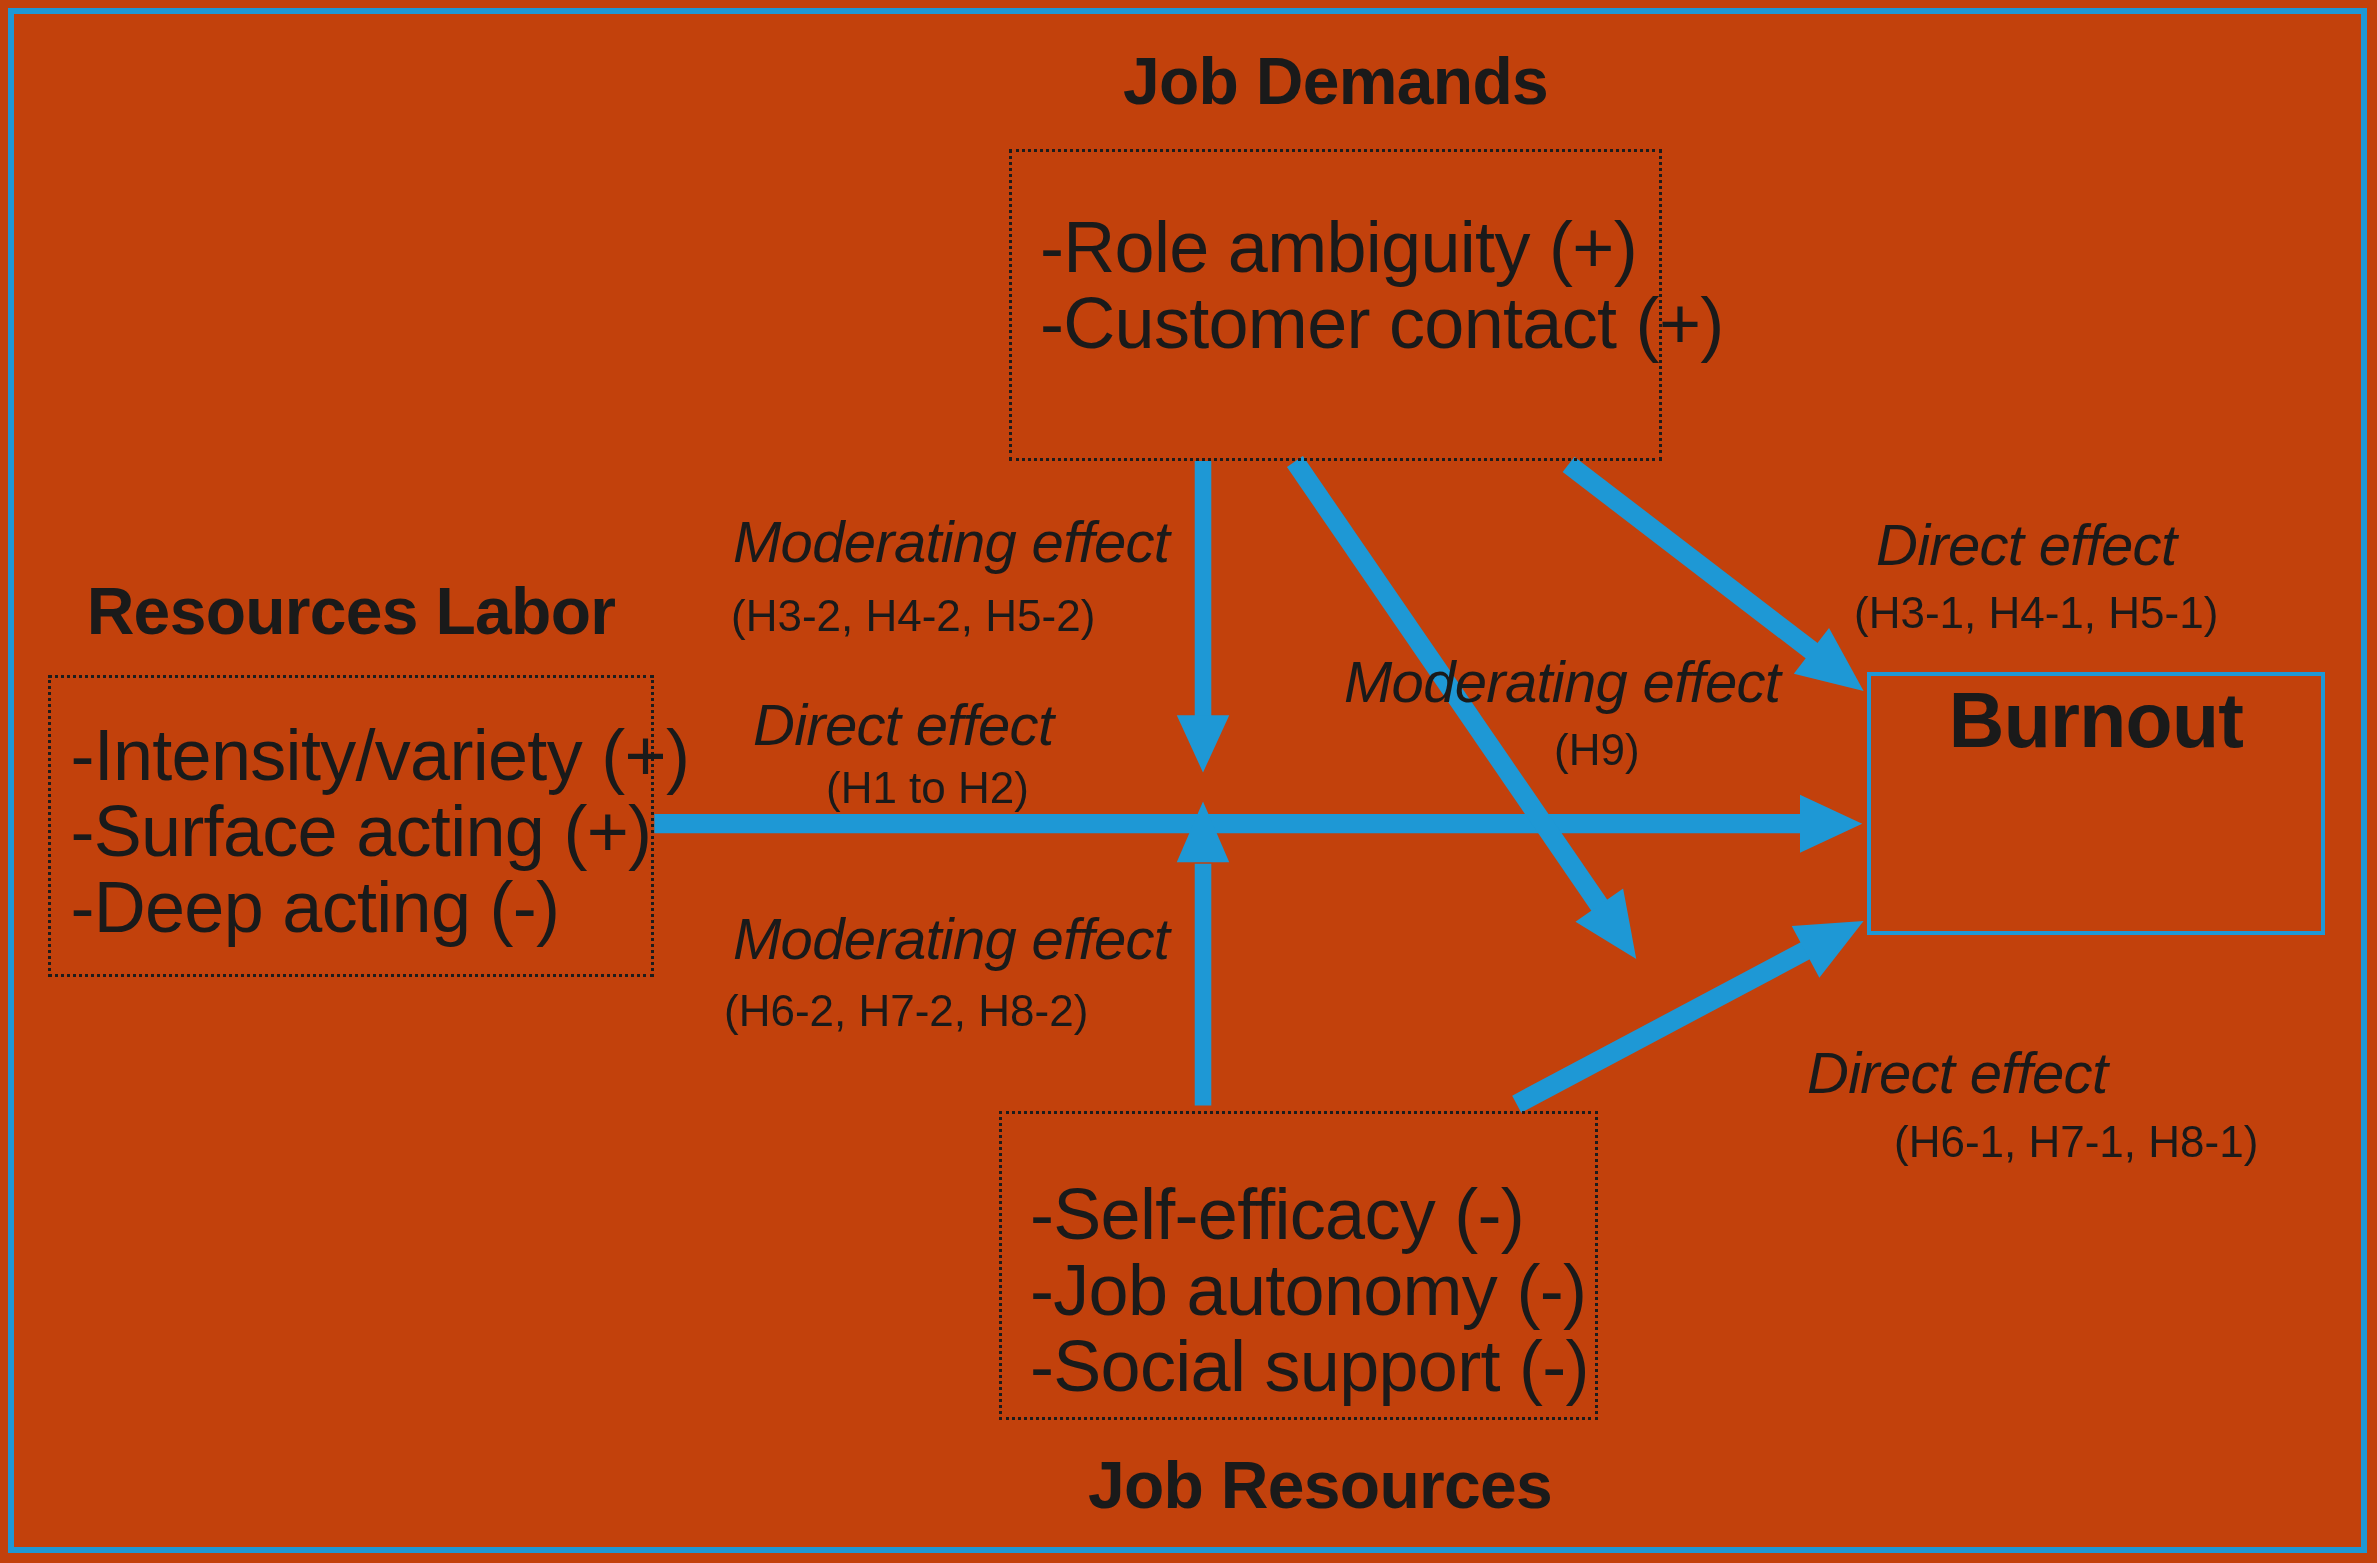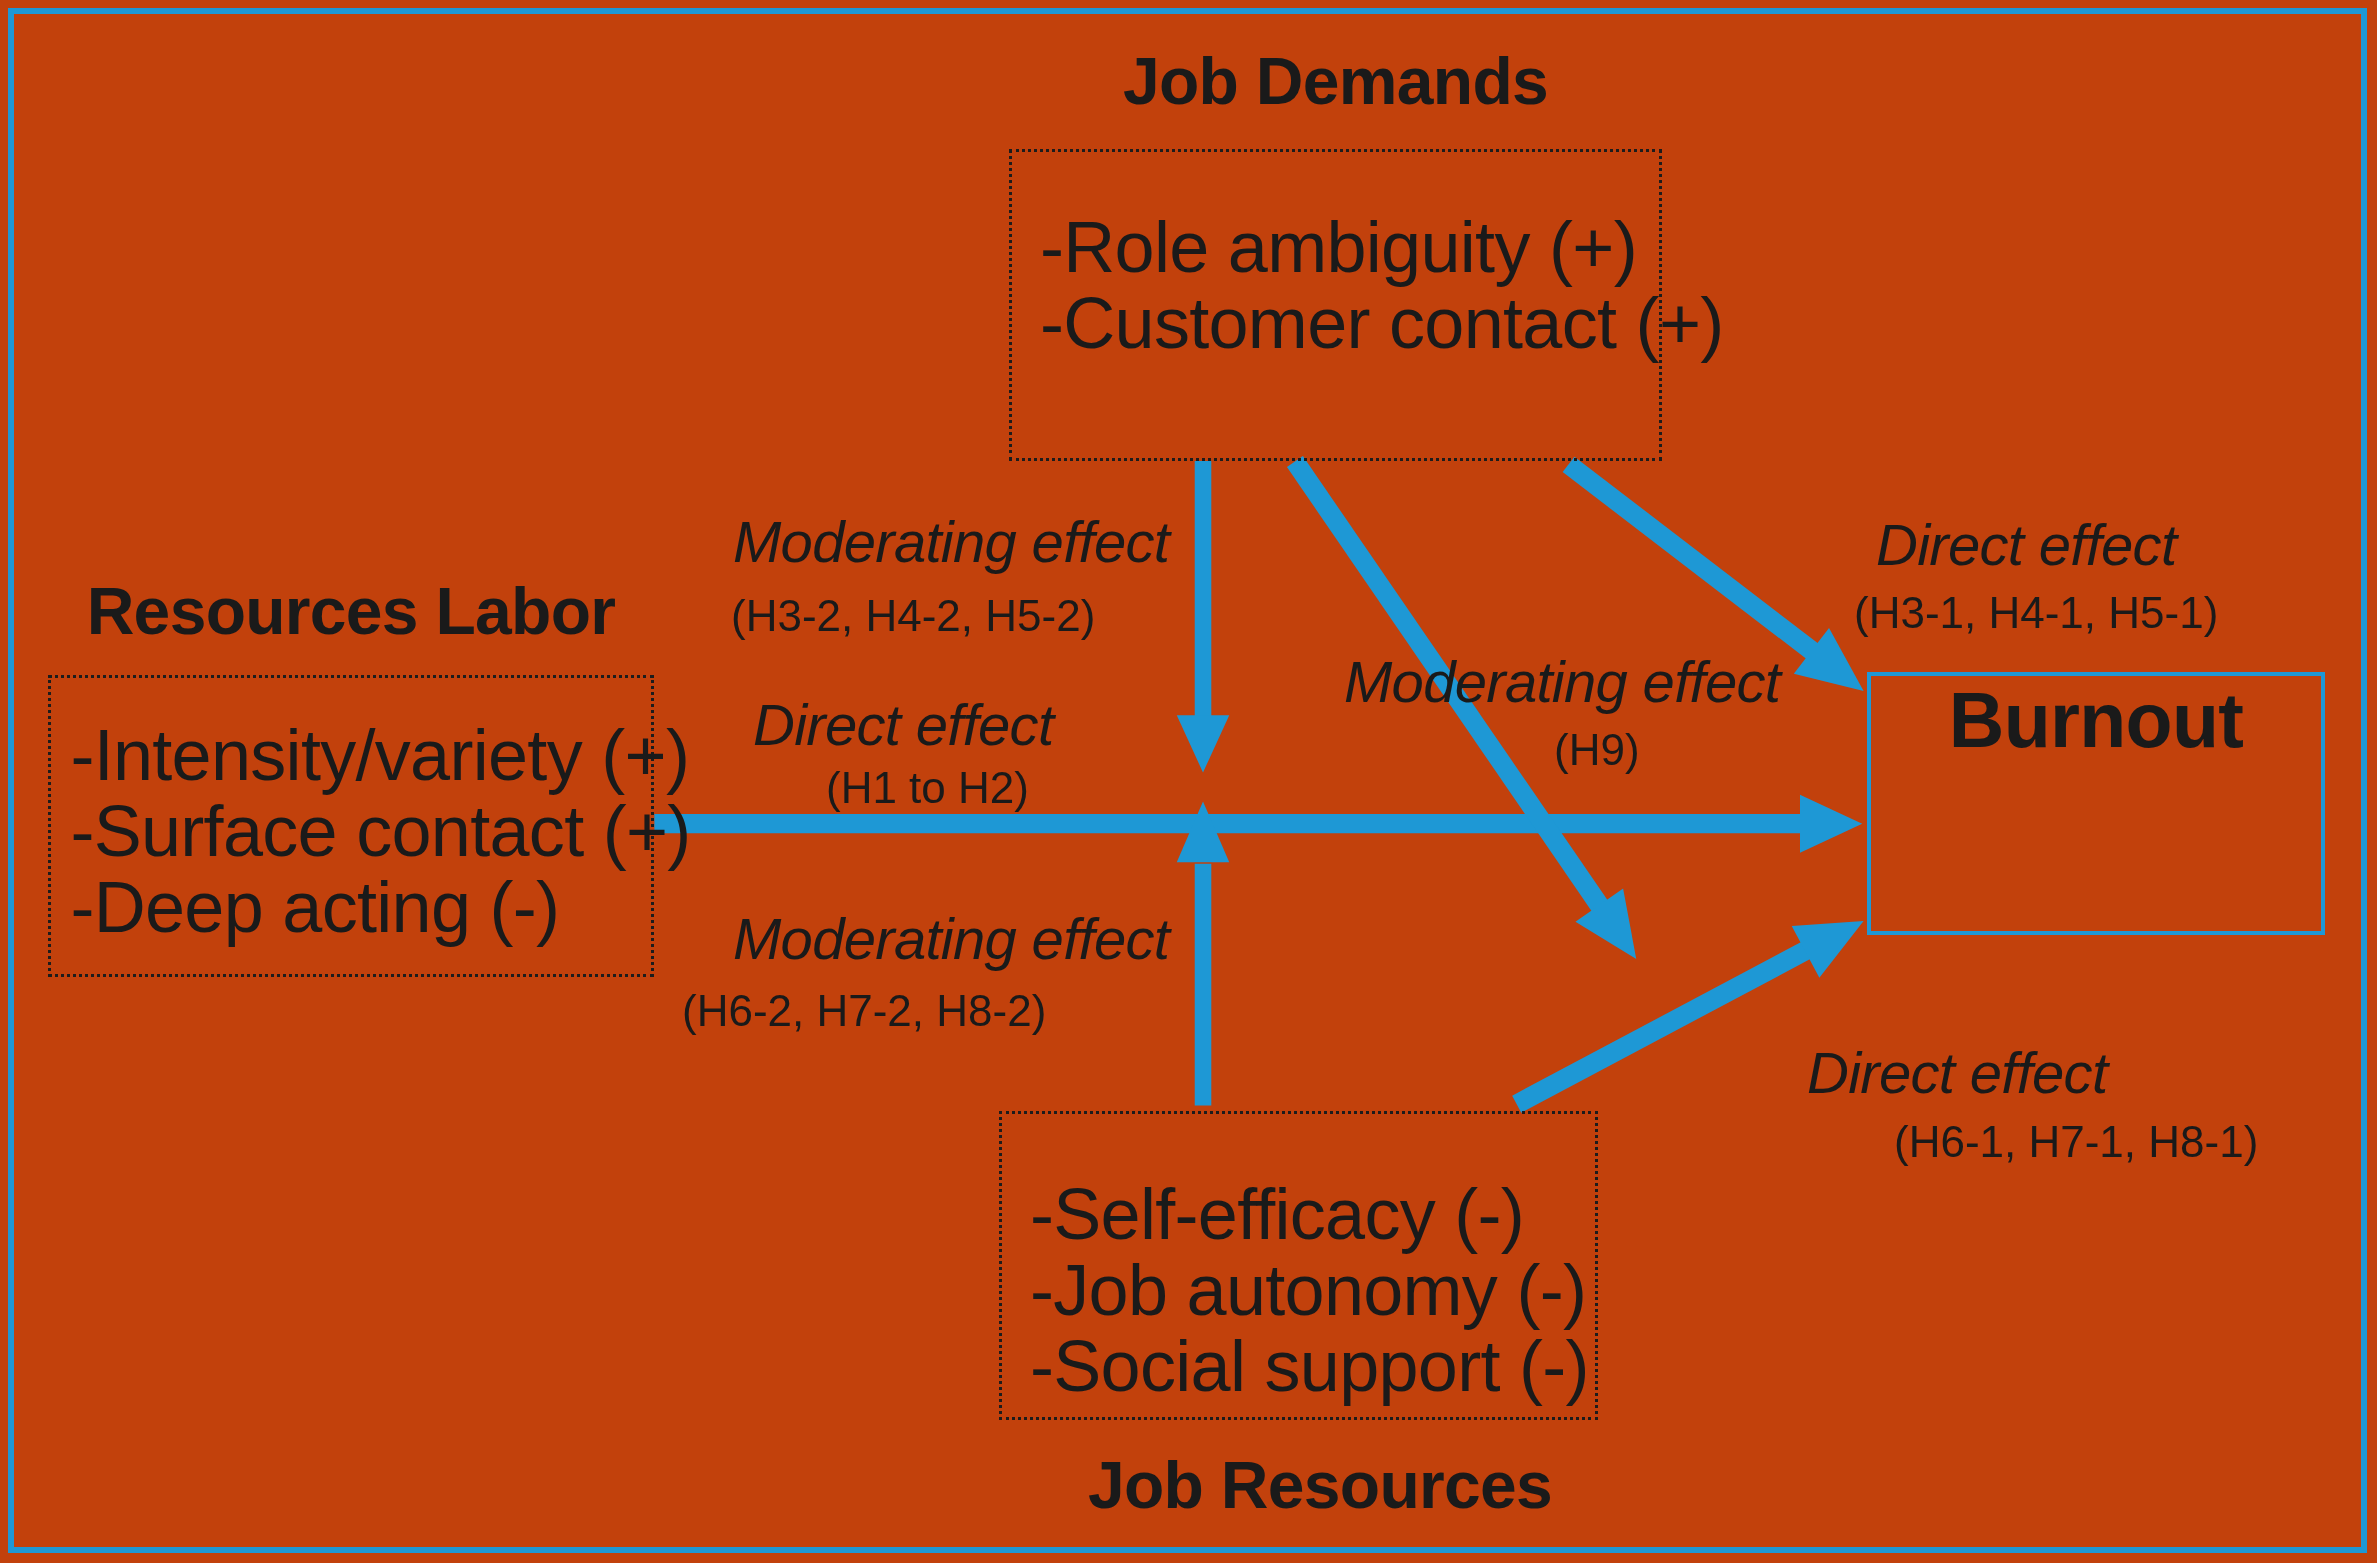--- a/index.html
+++ b/index.html
@@ -108,21 +108,21 @@
 
   <div class="title" style="left:1009px; top:46px; width:653px;">Job Demands</div>
   <div class="box" style="left:1009px; top:149px; width:653px; height:312px; padding:57px 0 0 28px;">
     <div class="item">-Role ambiguity (+)</div>
     <div class="item">-Customer contact (+)</div>
   </div>
 
   <div class="title" style="left:48px; top:576px; width:606px;">Resources Labor</div>
   <div class="box" style="left:48px; top:675px; width:606px; height:302px; padding:39px 0 0 19.4px;">
     <div class="item">-Intensity/variety (+)</div>
-    <div class="item">-Surface contact (+)</div>
+    <div class="item">-Surface acting (+)</div>
     <div class="item">-Deep acting (-)</div>
   </div>
 
   <div class="box" style="left:999px; top:1111px; width:599px; height:309px; padding:62px 0 0 28px;">
     <div class="item">-Self-efficacy (-)</div>
     <div class="item">-Job autonomy (-)</div>
     <div class="item">-Social support (-)</div>
   </div>
   <div class="title" style="left:995px; top:1450px; width:650px;">Job Resources</div>
 
@@ -130,21 +130,21 @@
     <span class="burnout-label">Burnout</span>
   </div>
 
   <div class="fx" style="left:733px; top:510px;">Moderating effect</div>
   <div class="hy" style="left:731px; top:592px;">(H3-2, H4-2, H5-2)</div>
 
   <div class="fx" style="left:753px; top:693px;">Direct effect</div>
   <div class="hy" style="left:826px; top:764px;">(H1 to H2)</div>
 
   <div class="fx" style="left:733px; top:907px;">Moderating effect</div>
-  <div class="hy" style="left:682px; top:987px;">(H6-2, H7-2, H8-2)</div>
+  <div class="hy" style="left:724px; top:987px;">(H6-2, H7-2, H8-2)</div>
 
   <div class="fx" style="left:1344px; top:650px;">Moderating effect</div>
   <div class="hy" style="left:1554px; top:726px;">(H9)</div>
 
   <div class="fx" style="left:1876px; top:513px;">Direct effect</div>
   <div class="hy" style="left:1854px; top:589px;">(H3-1, H4-1, H5-1)</div>
 
   <div class="fx" style="left:1807px; top:1041px;">Direct effect</div>
   <div class="hy" style="left:1894px; top:1118px;">(H6-1, H7-1, H8-1)</div>
 

